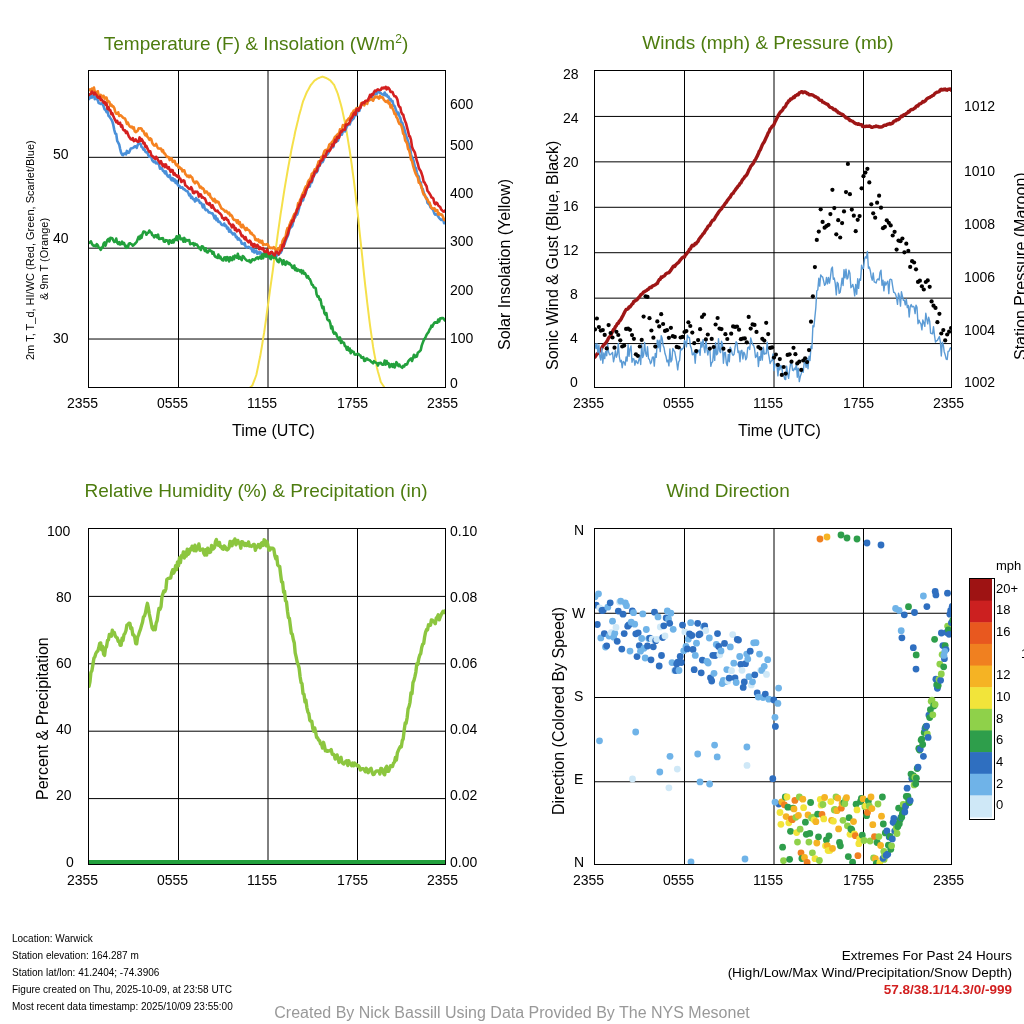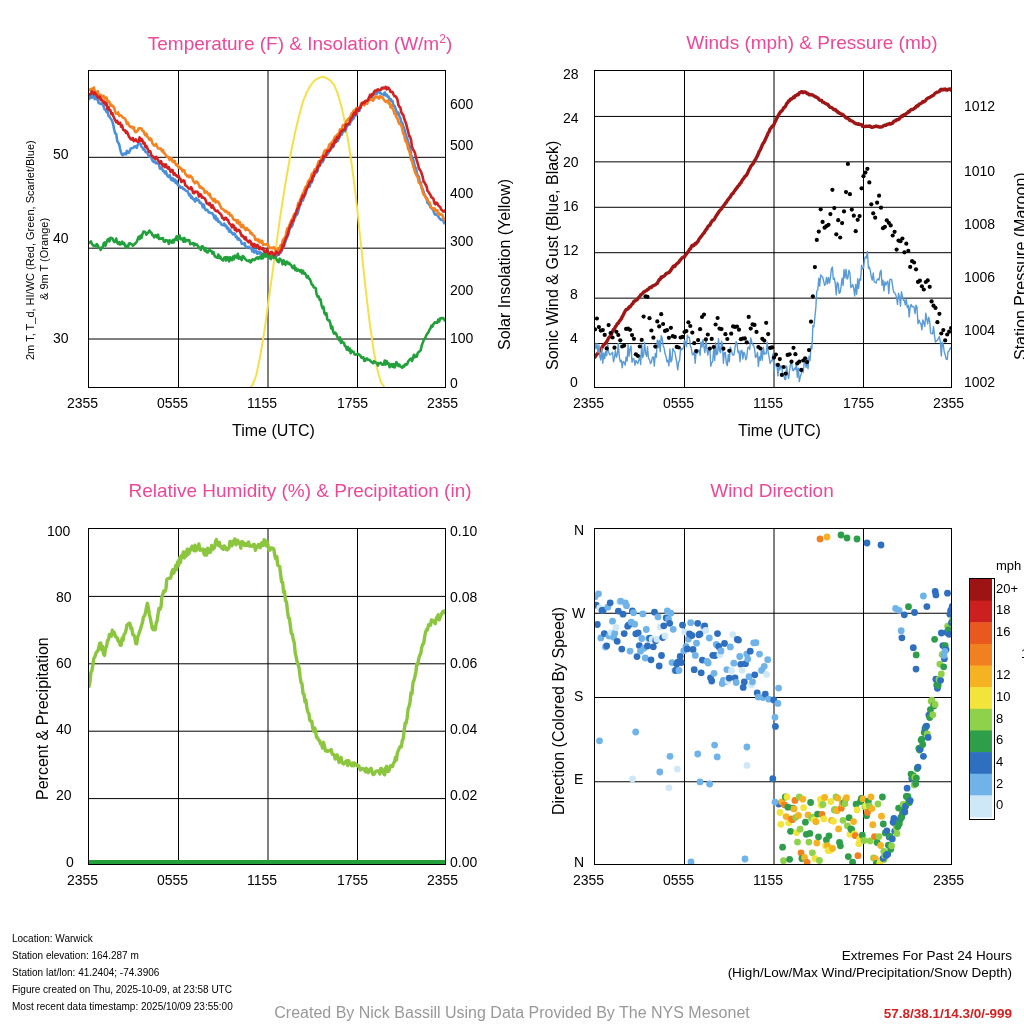--- a/index.html
+++ b/index.html
@@ -7,32 +7,32 @@
     width:1024px;height:1024px;
     background:#ffffff;
     font-family:"Liberation Sans", sans-serif;
     color:#000;
     position:relative;
     overflow:hidden;
   }
   .panel{position:absolute;}
   .ptitle{
     position:absolute;width:100%;text-align:center;
-    font-size:19px;color:#ec4899;margin-left:44px;
+    font-size:19px;color:#4d7c0f;
   }
   .ptitle sup{font-size:12px;}
   .plotbox{position:absolute;border:1px solid #000;background:#fff;box-sizing:border-box;overflow:hidden;}
   .tick-lbl{position:absolute;font-size:14px;color:#000;}
   .ax-lbl{position:absolute;font-size:16px;color:#000;}
   .ax-lbl.rot{transform-origin:0 0;white-space:nowrap;}
   .small-rot{position:absolute;font-size:11px;white-space:nowrap;transform-origin:0 0;}
   svg{position:absolute;top:0;left:0;overflow:visible;}
   .footer{position:absolute;font-size:10px;line-height:17px;}
   .footer-right{position:absolute;font-size:13.5px;line-height:17px;text-align:right;}
-  .red{color:#d21f1f;font-weight:bold;margin-top:24px;}
+  .red{color:#d21f1f;font-weight:bold;}
   .credit{position:absolute;width:100%;text-align:center;font-size:16px;color:#999;}
   .legend-lbl{position:absolute;font-size:13px;}
 </style>
 </head>
 <body>
 
 <div class="panel" style="left:0px;top:10px;width:512px;height:450px;">
 
   <div class="ptitle" style="top:22px;left:0;">
     <span>Temperature (F) &amp; Insolation (W/m</span><sup>2</sup><span>)</span>

